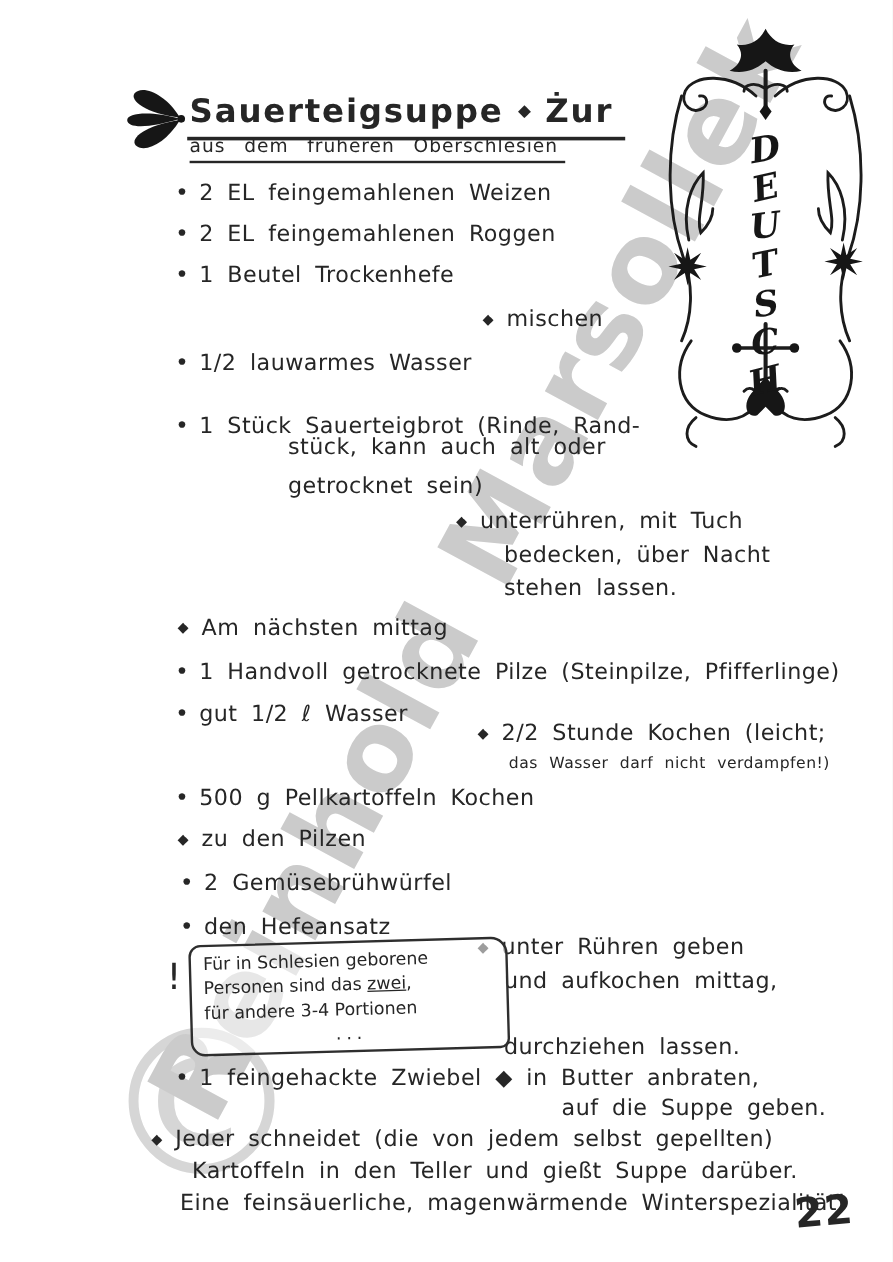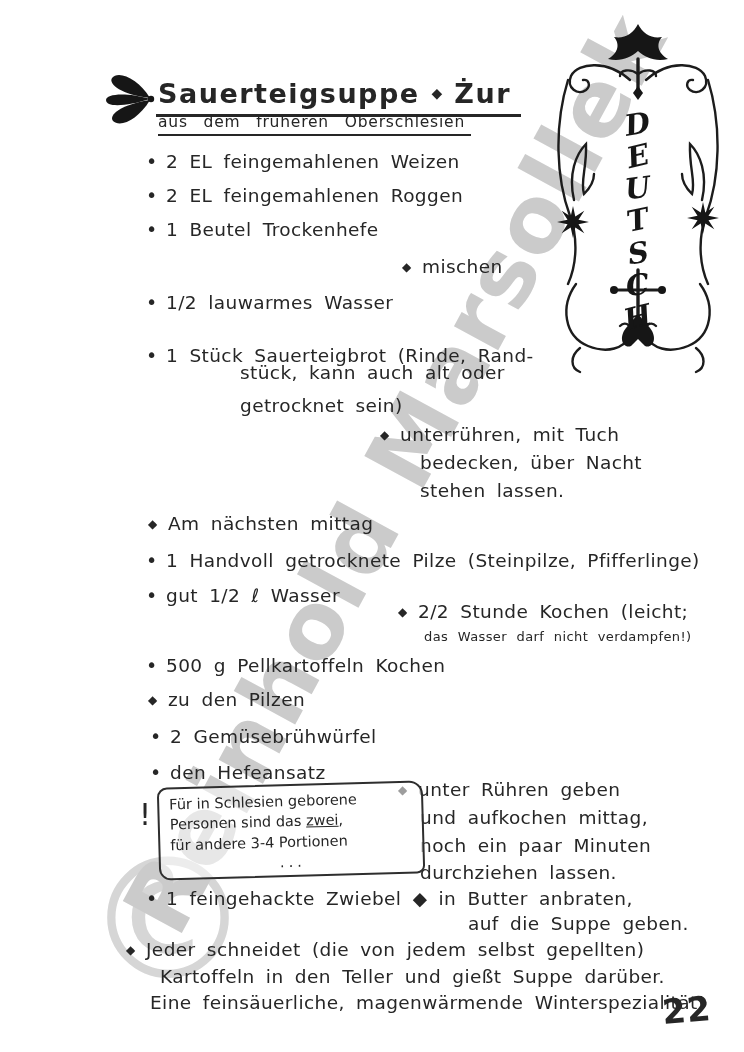--- a/index.html
+++ b/index.html
@@ -148,21 +148,20 @@
   <div class="line b" style="left:146px;top:549px"><span class="mk">•</span><span>1 Handvoll getrocknete Pilze (Steinpilze, Pfifferlinge)</span></div>
   <div class="line b" style="left:146px;top:584px"><span class="mk">•</span><span>gut 1/2 ℓ Wasser</span></div>
   <div class="line d" style="left:398px;top:601px"><span class="mk">◆</span><span>2/2 Stunde Kochen (leicht;</span></div>
   <div class="line sm" style="left:424px;top:629px"><span>das Wasser darf nicht verdampfen!)</span></div>
   <div class="line b" style="left:146px;top:654px"><span class="mk">•</span><span>500 g Pellkartoffeln Kochen</span></div>
   <div class="line d" style="left:148px;top:689px"><span class="mk">◆</span><span>zu den Pilzen</span></div>
   <div class="line b" style="left:150px;top:725px"><span class="mk">•</span><span>2 Gemüsebrühwürfel</span></div>
   <div class="line b" style="left:150px;top:761px"><span class="mk">•</span><span>den Hefeansatz</span></div>
   <div class="line d" style="left:398px;top:779px"><span class="mk">◆</span><span>unter Rühren geben</span></div>
   <div class="line" style="left:420px;top:807px"><span>und aufkochen mittag,</span></div>
-  <div class="line" style="left:420px;top:835px"><span>noch ein paar Minuten</span></div>
   <div class="line" style="left:420px;top:862px"><span>durchziehen lassen.</span></div>
   <div class="line b" style="left:146px;top:887px"><span class="mk">•</span><span>1 feingehackte Zwiebel ◆ in Butter anbraten,</span></div>
   <div class="line" style="left:468px;top:913px"><span>auf die Suppe geben.</span></div>
   <div class="line d" style="left:126px;top:939px"><span class="mk">◆</span><span>Jeder schneidet (die von jedem selbst gepellten)</span></div>
   <div class="line" style="left:160px;top:966px"><span>Kartoffeln in den Teller und gießt Suppe darüber.</span></div>
   <div class="line" style="left:150px;top:992px"><span>Eine feinsäuerliche, magenwärmende Winterspezialität!</span></div>
 
   <div class="note-excl">!</div>
   <div class="notebox">
     <div>Für in Schlesien geborene</div>

